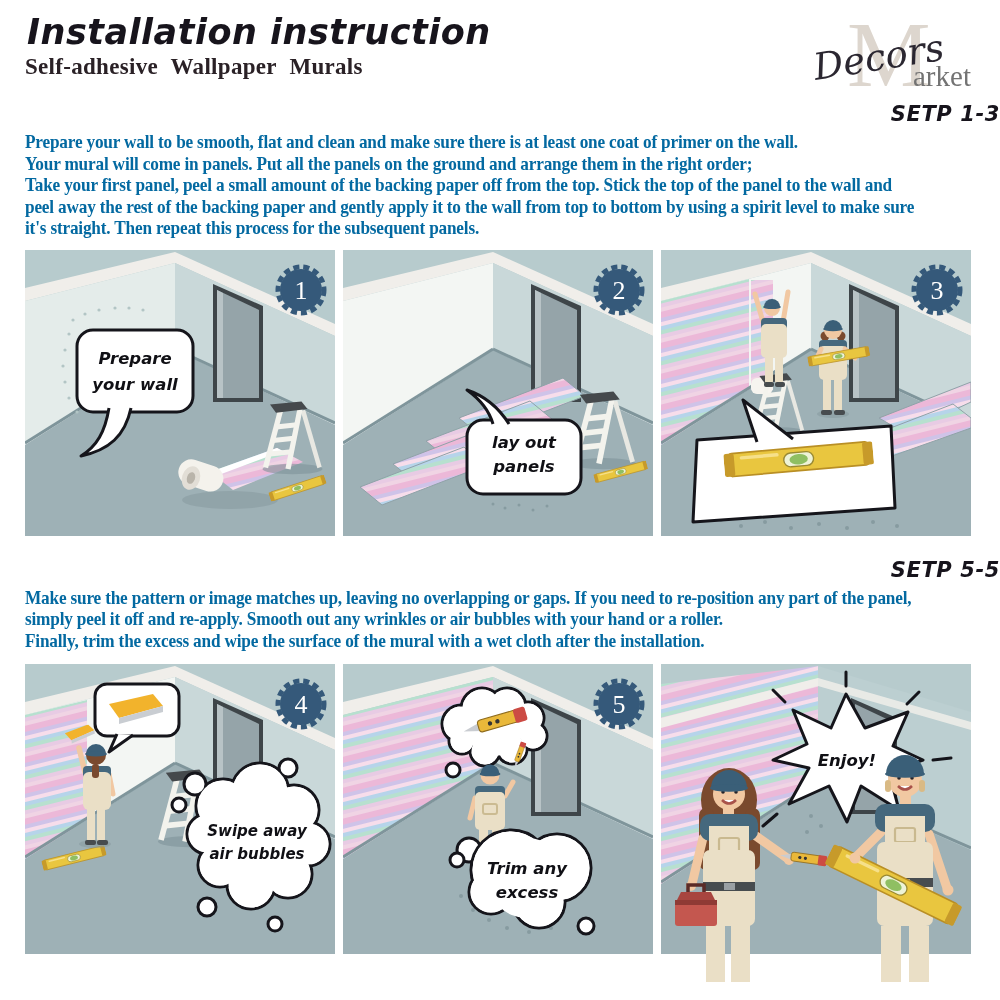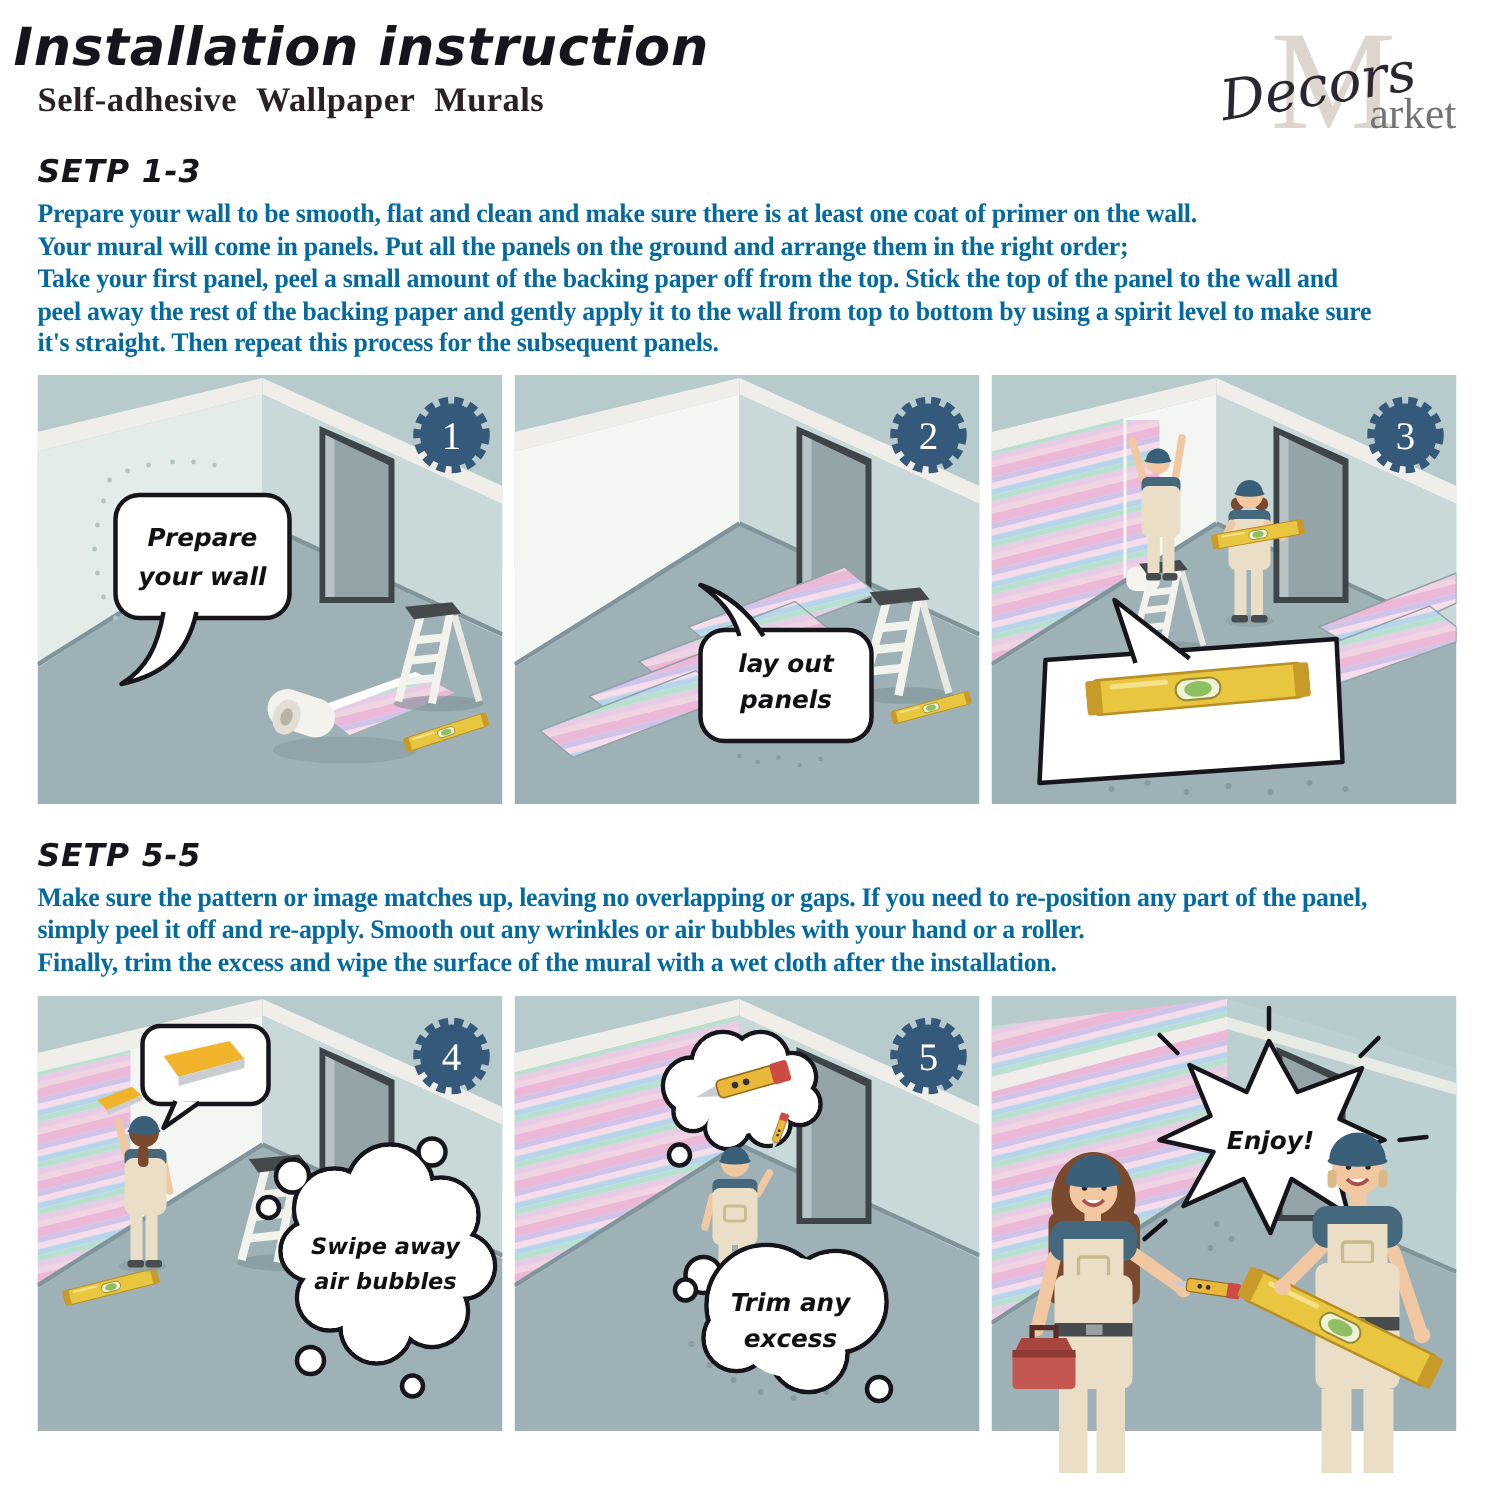--- a/index.html
+++ b/index.html
@@ -1,28 +1,28 @@
 <!DOCTYPE html>
 <html><head>
 <meta charset="utf-8">
 <style>
   html,body{margin:0;padding:0;background:#fff;}
   body{width:1000px;height:1000px;overflow:hidden;font-family:"Liberation Serif",serif;color:#1c1b1f;}
   .page{position:relative;width:1000px;height:1000px;}
   .title{font-family:"DejaVu Sans",sans-serif;font-style:italic;font-weight:900;font-size:35px;
-         letter-spacing:.5px;margin:12px 0 0 9px;color:#17141c;}
+         letter-spacing:.5px;margin:12px 0 0 27px;color:#17141c;}
   .subtitle{font-family:"Liberation Serif",serif;font-weight:700;font-size:23px;margin:2px 0 0 25px;
          letter-spacing:.3px;word-spacing:7px;color:#2a2126;}
   .logo{position:absolute;top:4px;right:14px;width:175px;height:90px;}
   .logo-m{position:absolute;left:36px;top:-16px;font-family:"Liberation Serif",serif;font-size:94px;color:#ddd6ce;}
   .logo-script{position:absolute;left:2px;top:20px;font-family:"DejaVu Serif",serif;font-style:italic;
          font-size:37px;color:#2b2731;transform:rotate(-9deg);}
   .logo-rest{position:absolute;left:102px;top:44px;font-family:"Liberation Serif",serif;font-size:29px;color:#737373;}
   .step-head{font-family:"DejaVu Sans",sans-serif;font-style:italic;font-weight:900;font-size:21px;
-         margin:22px 0 0 25px;letter-spacing:.6px;color:#17141c;}
+         margin:22px 0 0 25px;letter-spacing:.6px;color:#17141c;text-align:right;}
   .para{margin:6px 0 0 25px;font-size:17.8px;font-weight:700;line-height:21.5px;letter-spacing:-0.2px;color:#0369a1;}
   .para div{white-space:nowrap;transform:scaleX(.97);transform-origin:0 0;}
   .row{display:flex;gap:8px;margin:10px 0 0 25px;align-items:flex-start;}
   .row2{margin-top:12px;}
   figure.panel{margin:0;padding:0;width:310px;}
   svg{display:block;}
   
   .ceil{fill:#b7cbcd;} .trim{fill:#f0eeea;}
   .lwall{fill:#e4ecea;} .lwall-white{fill:#f3f6f3;}
   .rwall{fill:#c9d8d9;} .floor{fill:#9eb1b6;}

